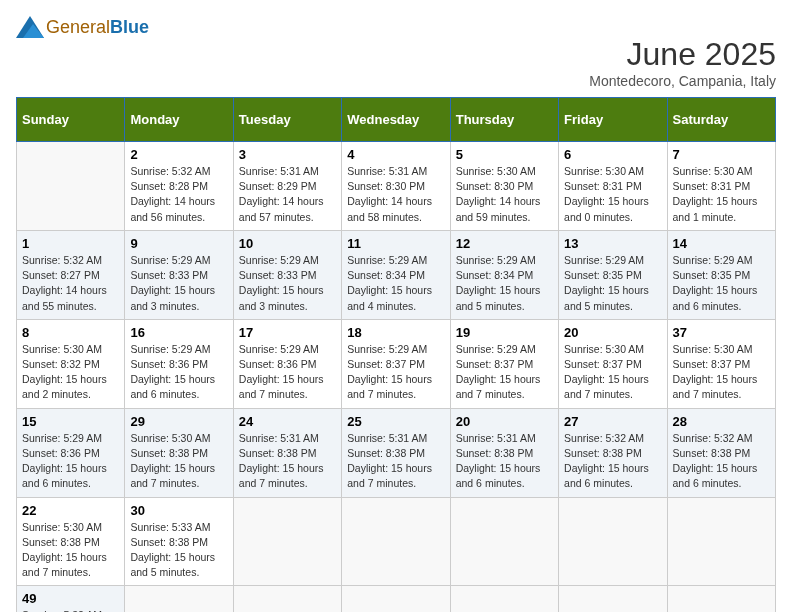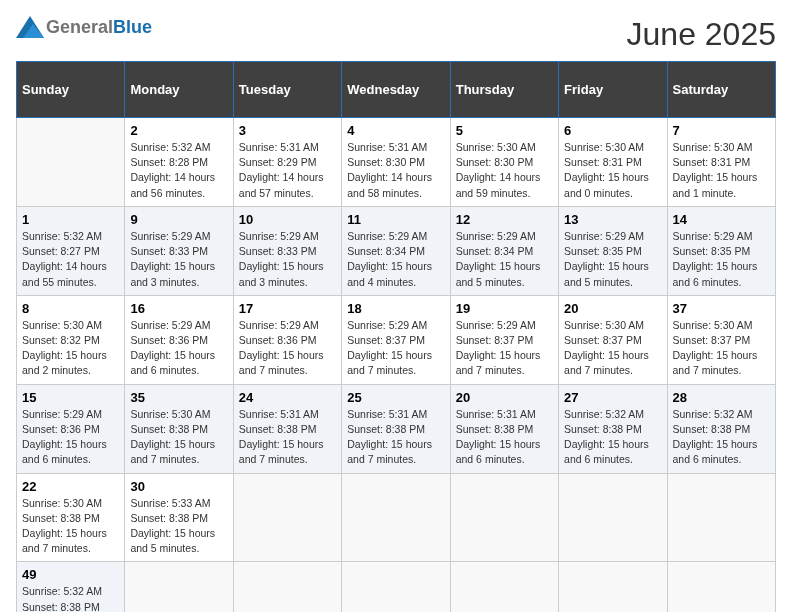--- a/index.html
+++ b/index.html
@@ -15,57 +15,58 @@
       justify-content: space-between;
       align-items: flex-start;
       margin-bottom: 8px;
     }
     .logo {
       display: flex;
       align-items: center;
     }
     .logo-text-general {
       font-size: 18px;
-      font-weight: bold;
-      color: #737373;
+      font-weight: normal;
+      color: #a16207;
       margin-top: 32px;
     }
     .logo-text-blue {
       font-size: 18px;
       font-weight: bold;
       color: #1a6fad;
       margin-top: 22px;
     }
     .logo-icon {
       width: 28px;
       height: 22px;
       margin-right: 2px;
     }
     .title-area {
       text-align: right;
+      margin-top: 20px;
     }
     .month-title {
       font-size: 32px;
       color: #333;
       font-weight: normal;
     }
     .location-subtitle {
       font-size: 14px;
       color: #555;
     }
     table {
       width: 100%;
       border-collapse: collapse;
       font-size: 11px;
     }
     thead tr th {
-      background-color: #404040;
+      background-color: #4d7c0f;
       color: #fff;
       text-align: left;
-      padding: 20px 5px;
+      padding: 14px 5px;
       font-size: 13px;
       font-weight: bold;
       border: 1px solid #2a6db5;
     }
     tbody tr td {
       border: 1px solid #ccc;
       vertical-align: top;
       padding: 5px 5px;
       width: 14.28%;
       min-height: 70px;
@@ -99,20 +100,21 @@
     <svg class="logo-icon" viewBox="0 0 28 22">
       <polygon points="0,22 14,0 28,22" fill="#1a6fad"></polygon>
       <polygon points="7,22 17,8 28,22" fill="#2a8fd4"></polygon>
     </svg>
     <div>
       <span class="logo-text-general">General</span><span class="logo-text-blue">Blue</span>
     </div>
   </div>
   <div class="title-area">
     <div class="month-title">June 2025</div>
+    <div class="location-subtitle">Montedecoro, Campania, Italy</div>
   </div>
 </div>
 
 <table>
   <thead>
     <tr id="weekday-header">
     <th>Sunday</th>
         <th>Monday</th>
         <th>Tuesday</th>
         <th>Wednesday</th>
@@ -271,21 +273,21 @@
       </tr>
       <tr>
         <td>
           <span class="day-num">15</span>
           <div class="day-info" style="white-space: pre-line;">Sunrise: 5:29 AM
 Sunset: 8:36 PM
 Daylight: 15 hours
 and 6 minutes.</div>
         </td>
         <td>
-          <span class="day-num">35</span>
+          <span class="day-num">29</span>
           <div class="day-info" style="white-space: pre-line;">Sunrise: 5:30 AM
 Sunset: 8:38 PM
 Daylight: 15 hours
 and 7 minutes.</div>
         </td>
         <td>
           <span class="day-num">24</span>
           <div class="day-info" style="white-space: pre-line;">Sunrise: 5:31 AM
 Sunset: 8:38 PM
 Daylight: 15 hours

